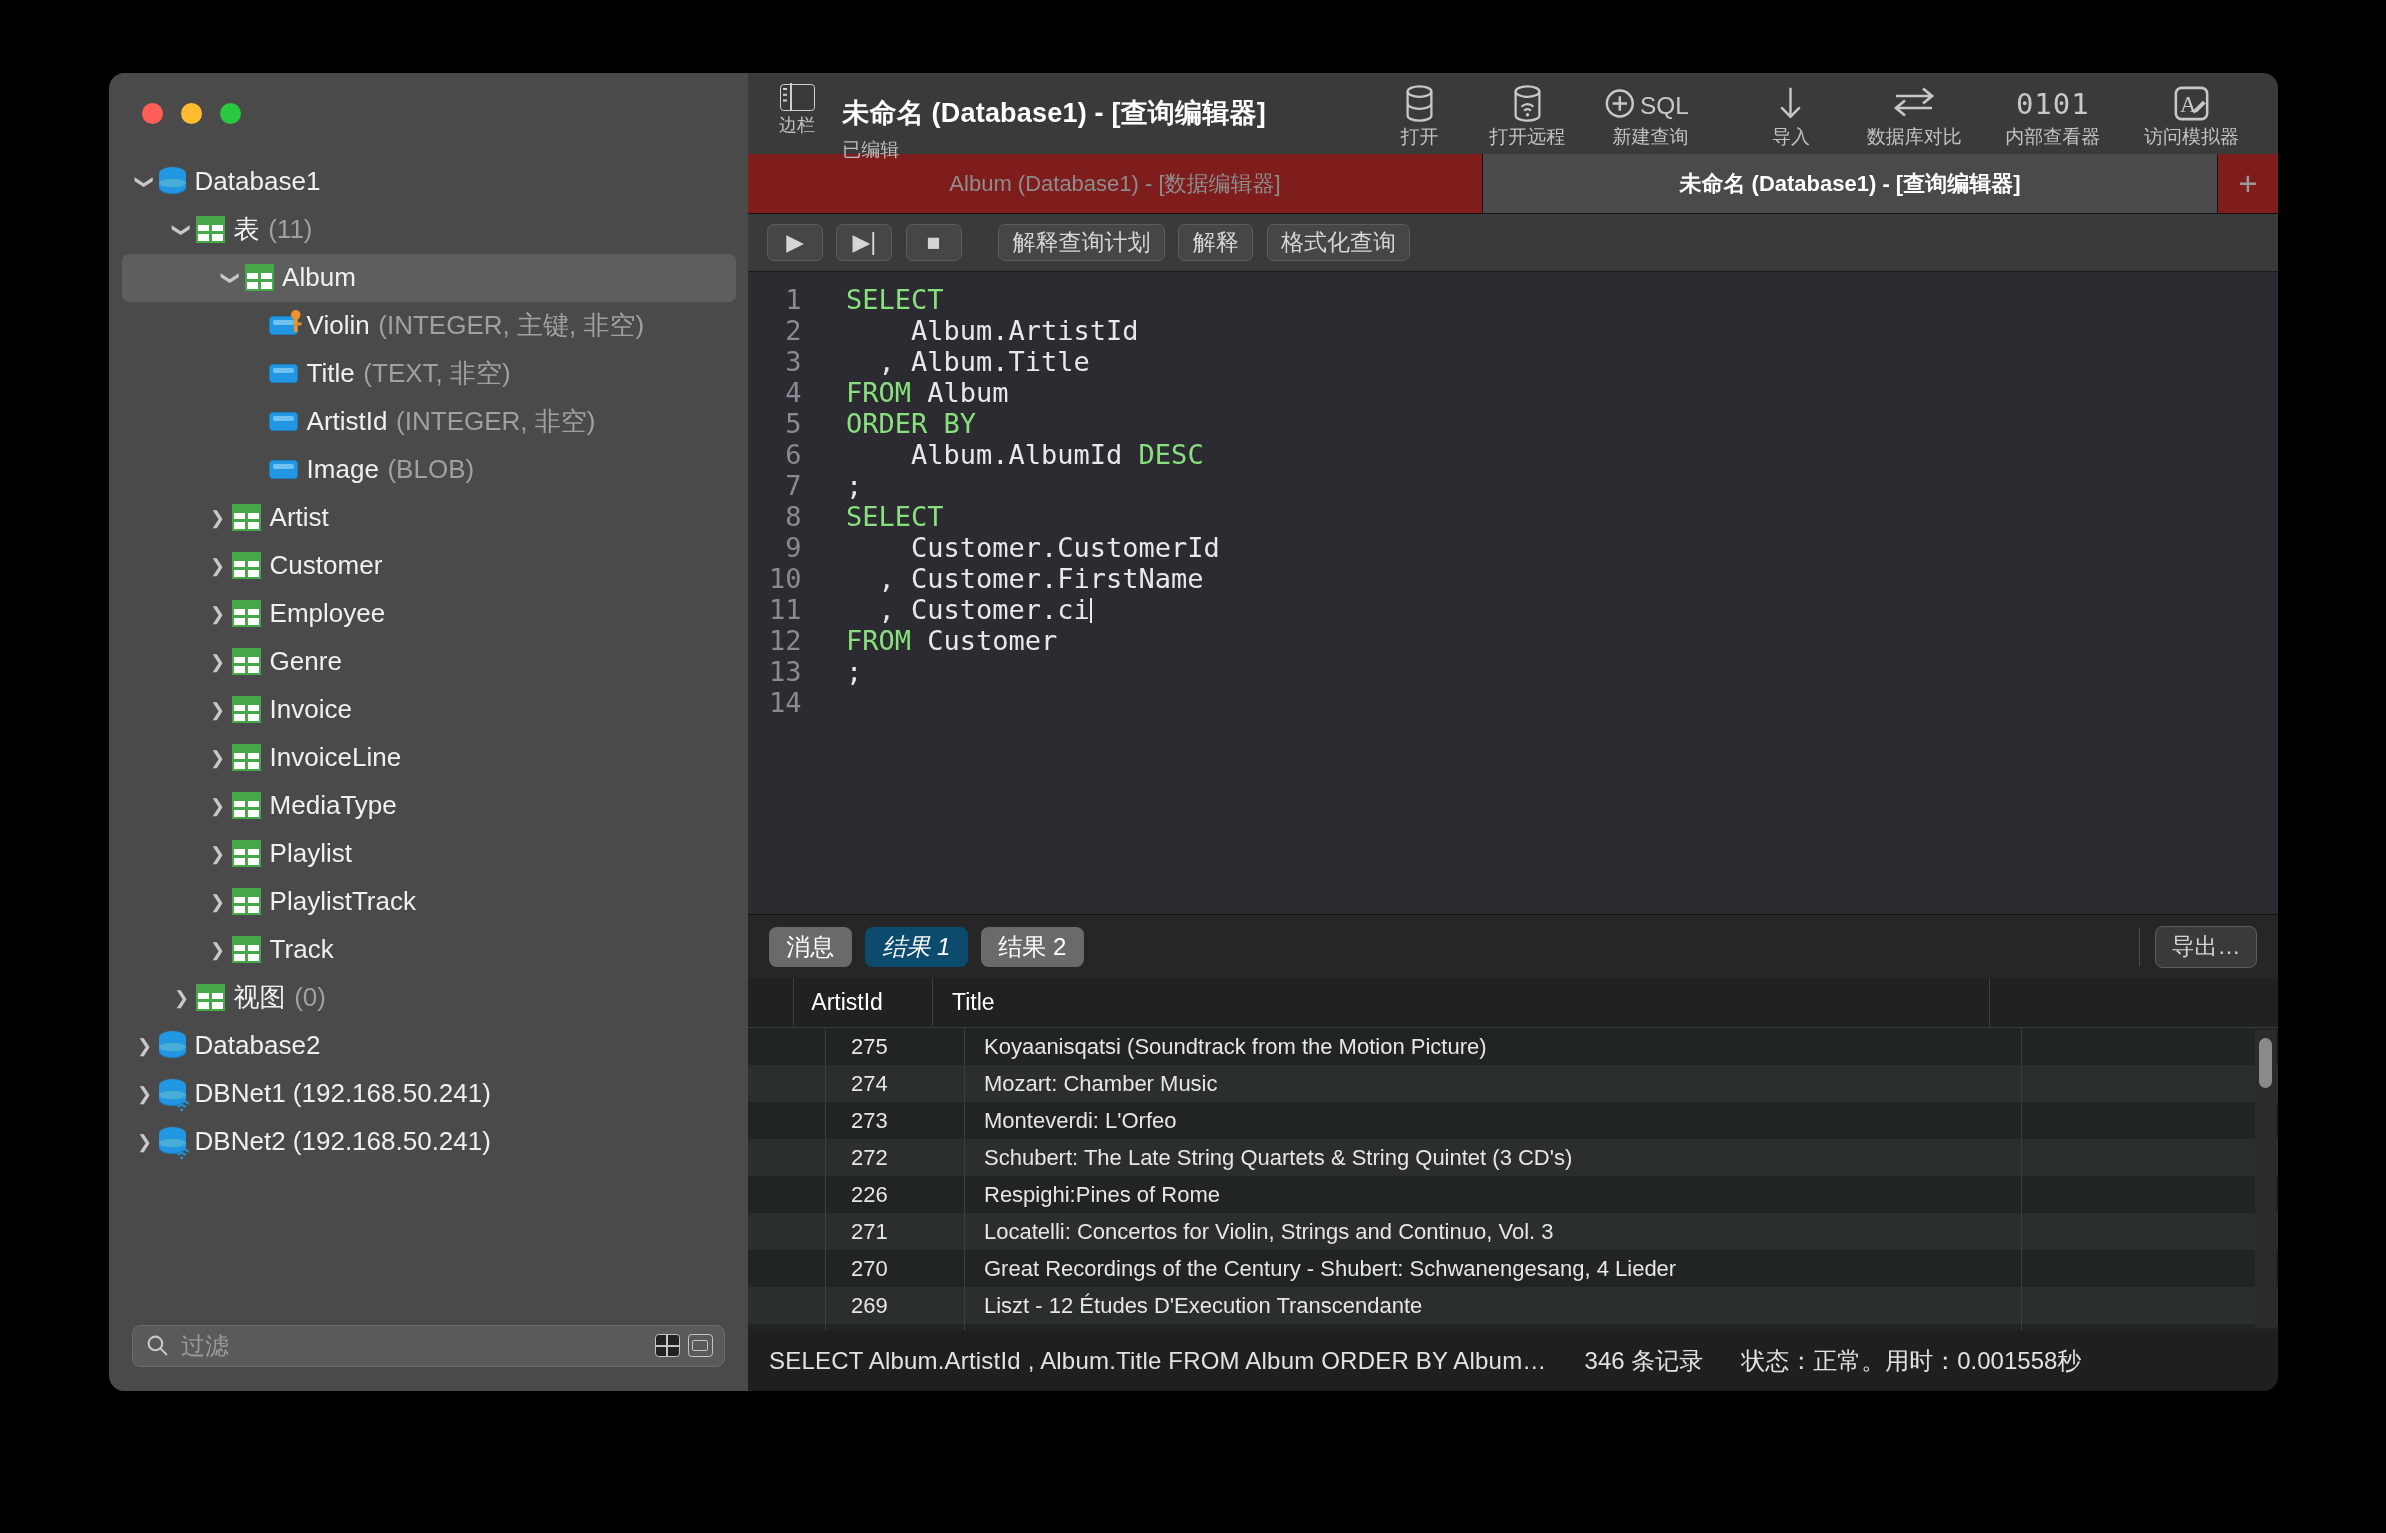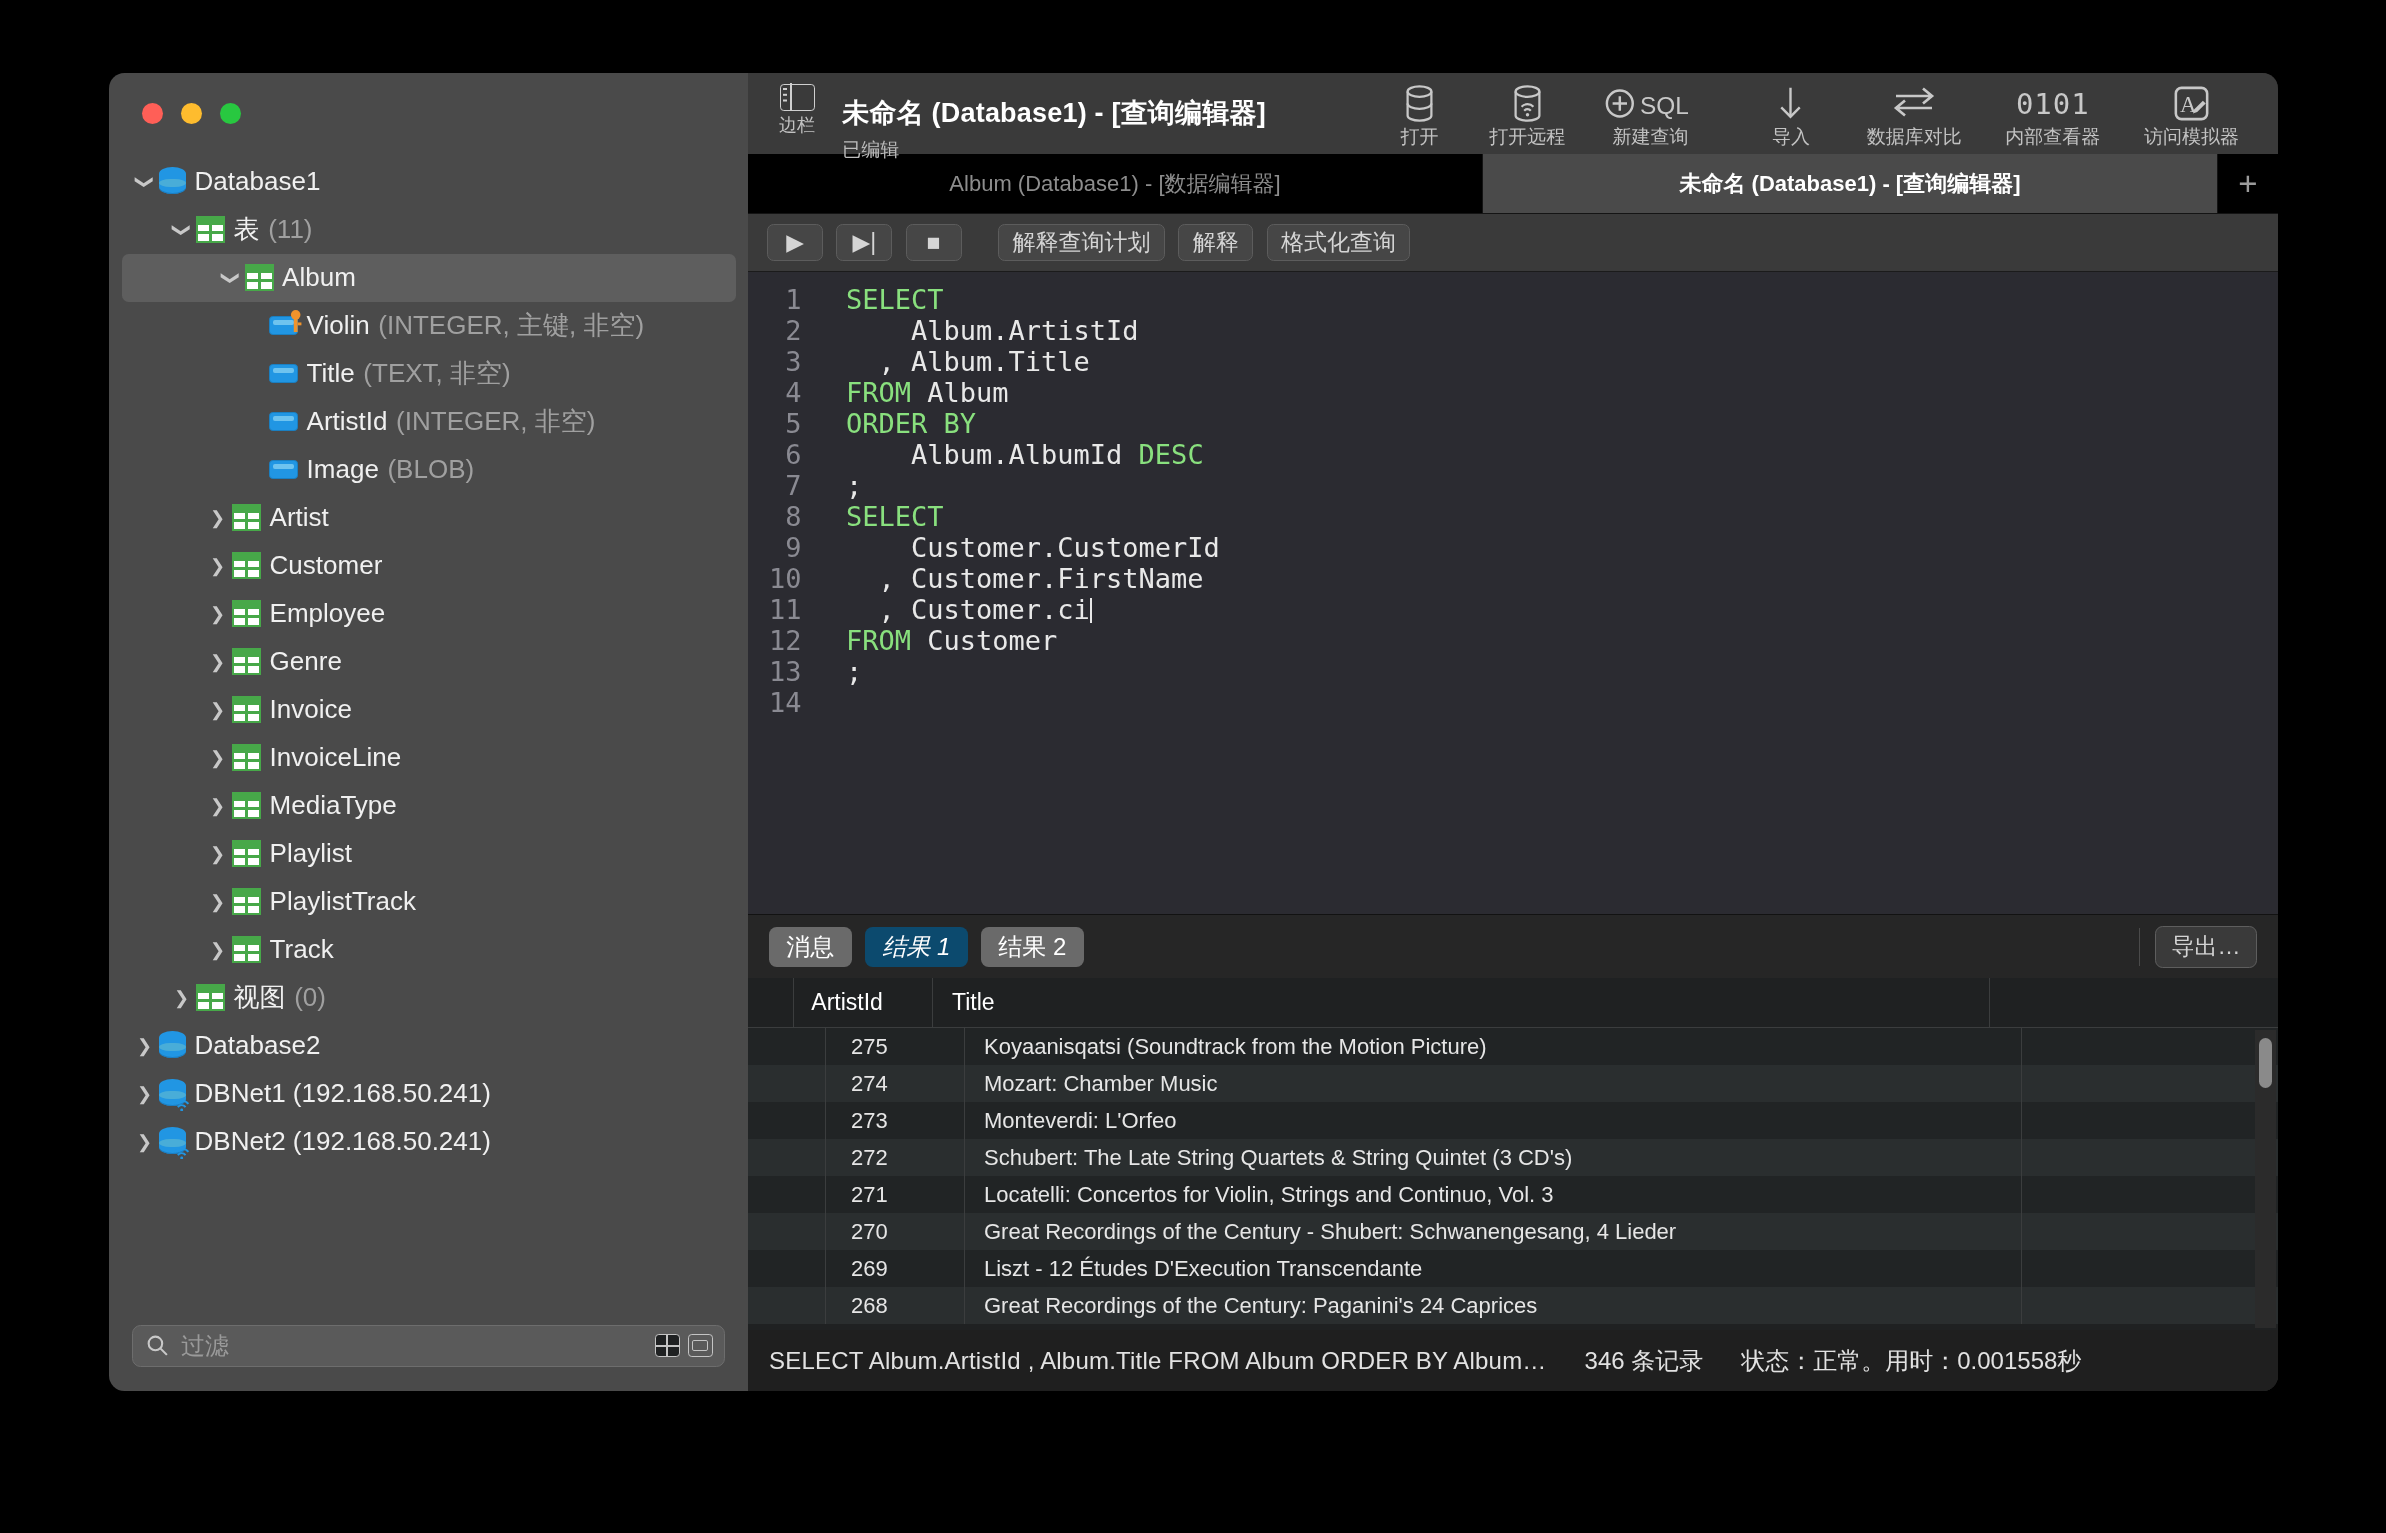--- a/index.html
+++ b/index.html
@@ -178,21 +178,21 @@
   .tb-right {
     margin-left: auto; display: flex; gap: 7.7px; padding-top: 11.5px;
   }
   .tb-item { width: 100px; text-align: center; }
   .tb-item .gwrap { height: 38px; display: flex; align-items: center; justify-content: center; }
   .tb-item .cap { font-size: 19px; color: #c2c2c2; margin-top: 1.9px; white-space: nowrap; }
   .tb-item.wide { width: 131px; }
 
   .tabbar {
     flex: none; height: 60px;
-    background: #000000;
+    background: #7f1d1d;
     display: flex; align-items: stretch;
     border-bottom: 1px solid #141414;
   }
   .tab {
     flex: 1; display: flex; align-items: center; justify-content: center;
     font-size: 22px; color: #8d8d8d;
     border-right: 1px solid #141414;
   }
   .tab.active { background: #4a4a4a; color: #fff; font-weight: bold; }
   .tab-add {
@@ -665,20 +665,25 @@
               <div class="c-id">273</div>
               <div class="c-ti">Monteverdi: L'Orfeo</div>
             </div>
             <div class="grow">
               <div class="c-gut"></div>
               <div class="c-id">272</div>
               <div class="c-ti">Schubert: The Late String Quartets &amp; String Quintet (3 CD's)</div>
             </div>
             <div class="grow">
               <div class="c-gut"></div>
+              <div class="c-id">226</div>
+              <div class="c-ti">Respighi:Pines of Rome</div>
+            </div>
+            <div class="grow">
+              <div class="c-gut"></div>
               <div class="c-id">271</div>
               <div class="c-ti">Locatelli: Concertos for Violin, Strings and Continuo, Vol. 3</div>
             </div>
             <div class="grow">
               <div class="c-gut"></div>
               <div class="c-id">270</div>
               <div class="c-ti">Great Recordings of the Century - Shubert: Schwanengesang, 4 Lieder</div>
             </div>
             <div class="grow">
               <div class="c-gut"></div>

